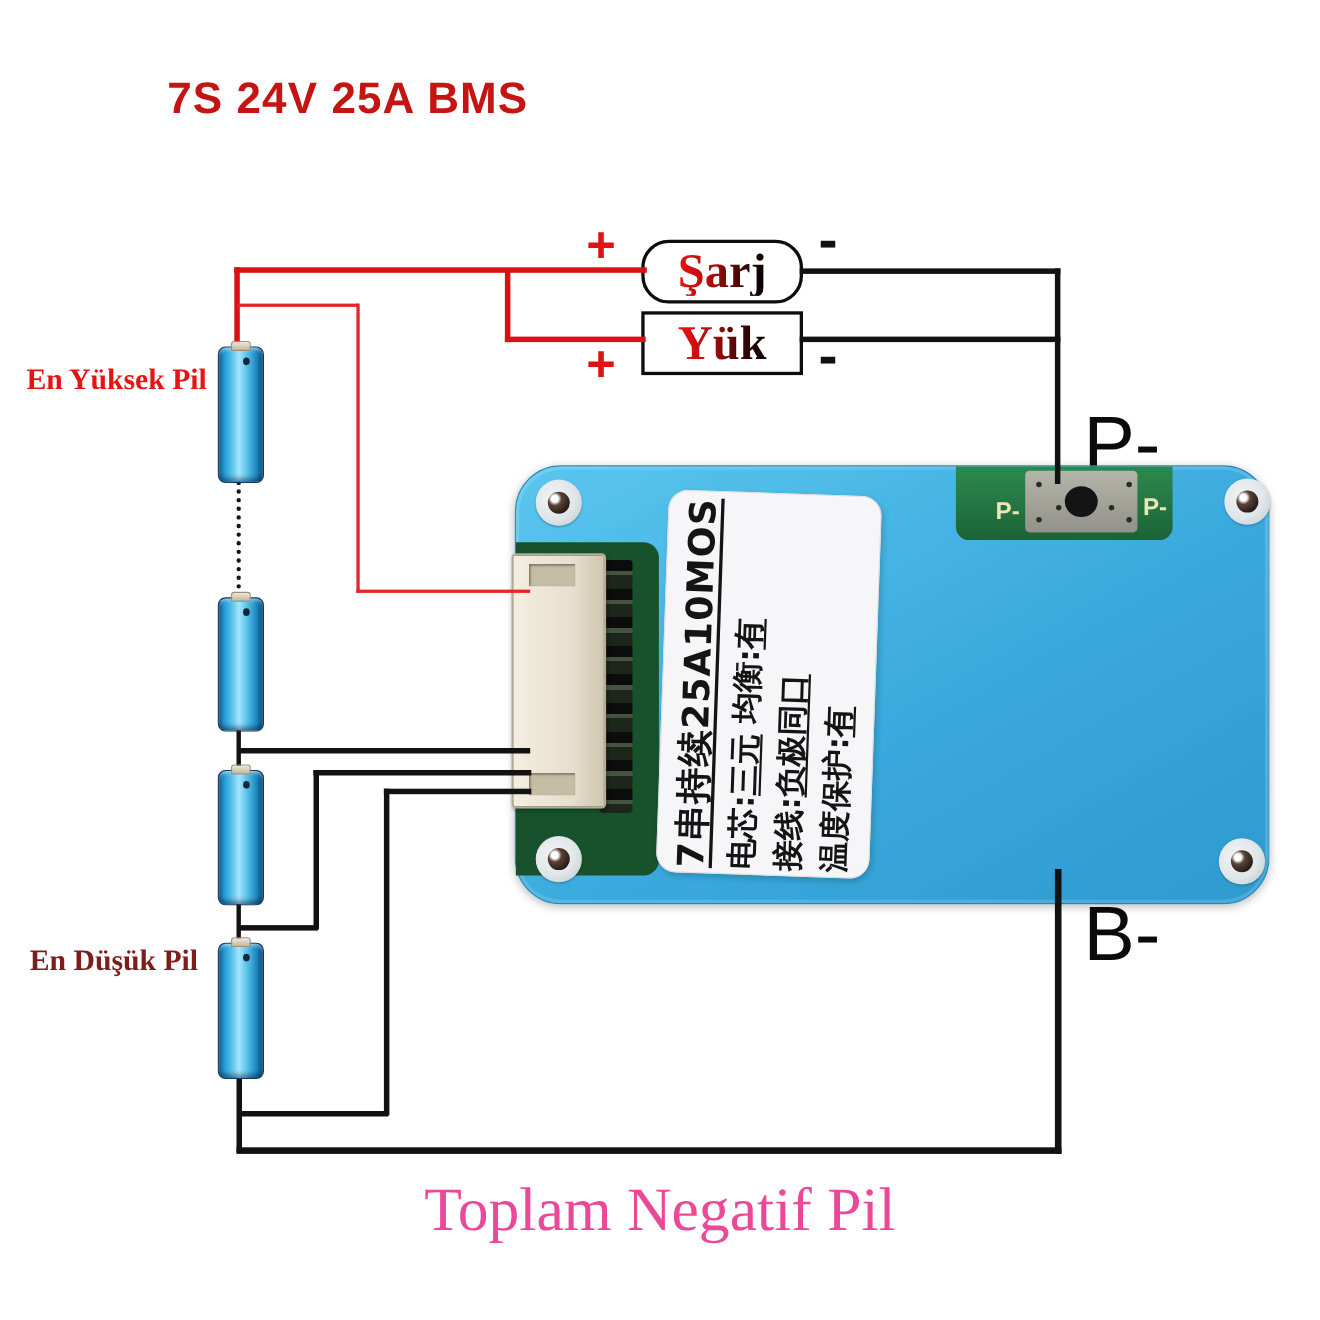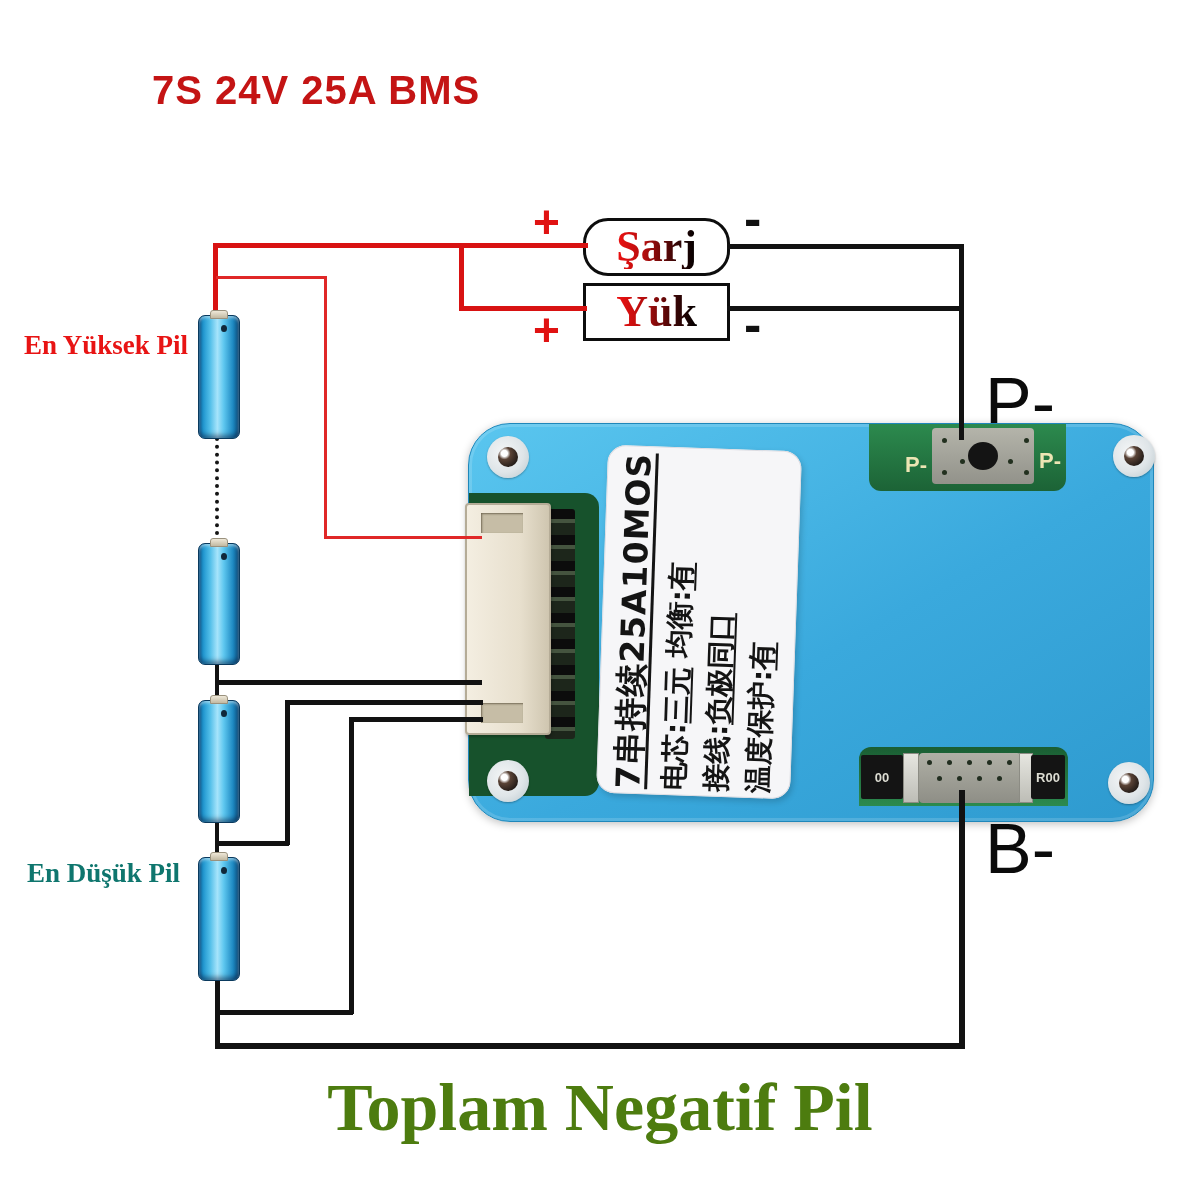--- a/index.html
+++ b/index.html
@@ -4,26 +4,26 @@
 <style>
   html,body{margin:0;padding:0;}
   body{width:1200px;height:1200px;position:relative;background:#ffffff;overflow:hidden;
        font-family:"Liberation Sans",sans-serif;}
   .abs{position:absolute;}
 
   
   .title{left:152px;top:68px;font-size:40px;font-weight:bold;color:#c41414;letter-spacing:1px;}
   .celllabel{font-family:"Liberation Serif",serif;font-weight:bold;font-size:27px;}
   .hi{left:24px;top:330px;color:#e81414;}
-  .lo{left:27px;top:858px;color:#0f766e;}
+  .lo{left:27px;top:858px;color:#7f1d1d;}
   .terminal{font-size:70px;color:#0b0b0b;line-height:1;}
   .pterm{left:985px;top:368px;}
   .bterm{left:985px;top:814px;}
   .caption{left:50%;top:1068px;transform:translateX(-50%);font-family:"Liberation Serif",serif;
-           font-weight:bold;font-size:68px;color:#4d7c0f;white-space:nowrap;}
+           font-weight:normal;font-size:56px;color:#ec4899;white-space:nowrap;}
   .sign{font-weight:bold;line-height:1;}
   .plus{color:#e01212;font-size:46px;}
   .minus{color:#111;font-size:52px;}
 
   
   .iobox{width:141px;height:52px;border:3px solid #0d0d0d;background:#fff;
          display:flex;align-items:center;justify-content:center;}
   .iobox span{font-family:"Liberation Serif",serif;font-weight:bold;font-size:44px;
          background:linear-gradient(90deg,#ef1111 0%,#b30d0d 35%,#3c0606 72%,#000 100%);
          -webkit-background-clip:text;background-clip:text;color:transparent;line-height:1;}
@@ -157,27 +157,20 @@
 <div class="abs board">
 
   <div class="notch notch-top">
     <div class="silk" style="left:36px;top:30px;">P-</div>
     <div class="pad pad-top">
       <div class="hole"></div>
     </div>
     <div class="silk" style="left:170px;top:26px;">P-</div>
   </div>
 
-  <div class="notch notch-bottom">
-    <div class="chip chip-l">00</div>
-    <div class="tab tab-l"></div>
-    <div class="pad pad-bottom"></div>
-    <div class="tab tab-r"></div>
-    <div class="chip chip-r">R00</div>
-  </div>
 
   <div class="notch notch-left">
     <div class="pins"></div>
     <div class="connector">
       <div class="slot slot-t"></div>
       <div class="slot slot-b"></div>
     </div>
   </div>
 
   <div class="screw" style="left:18px;top:12px;">

